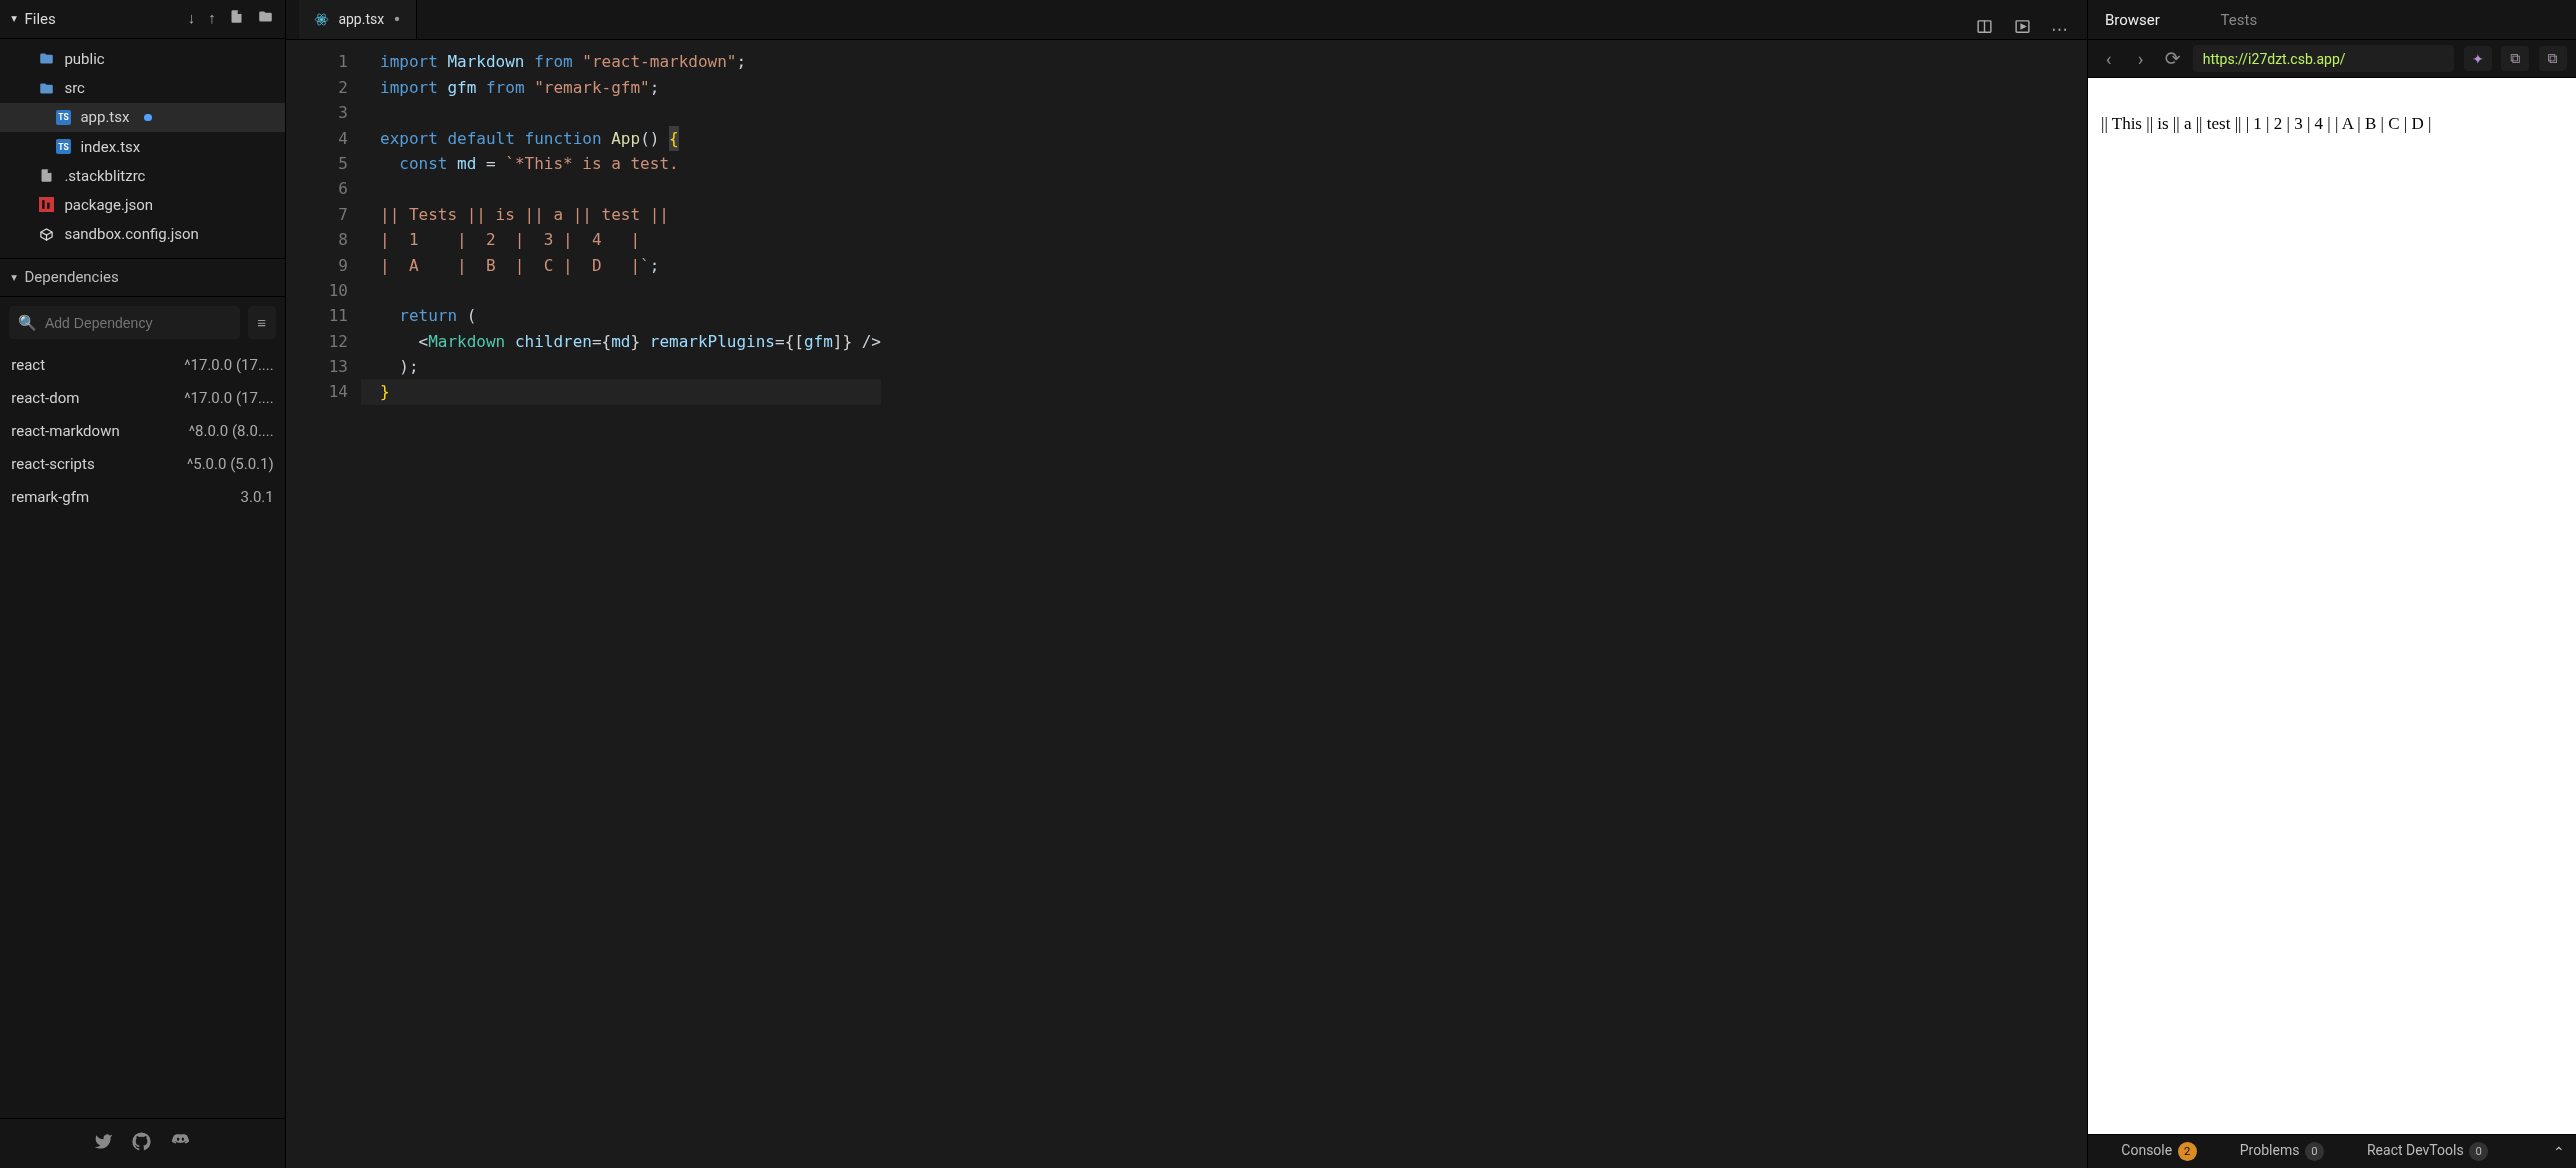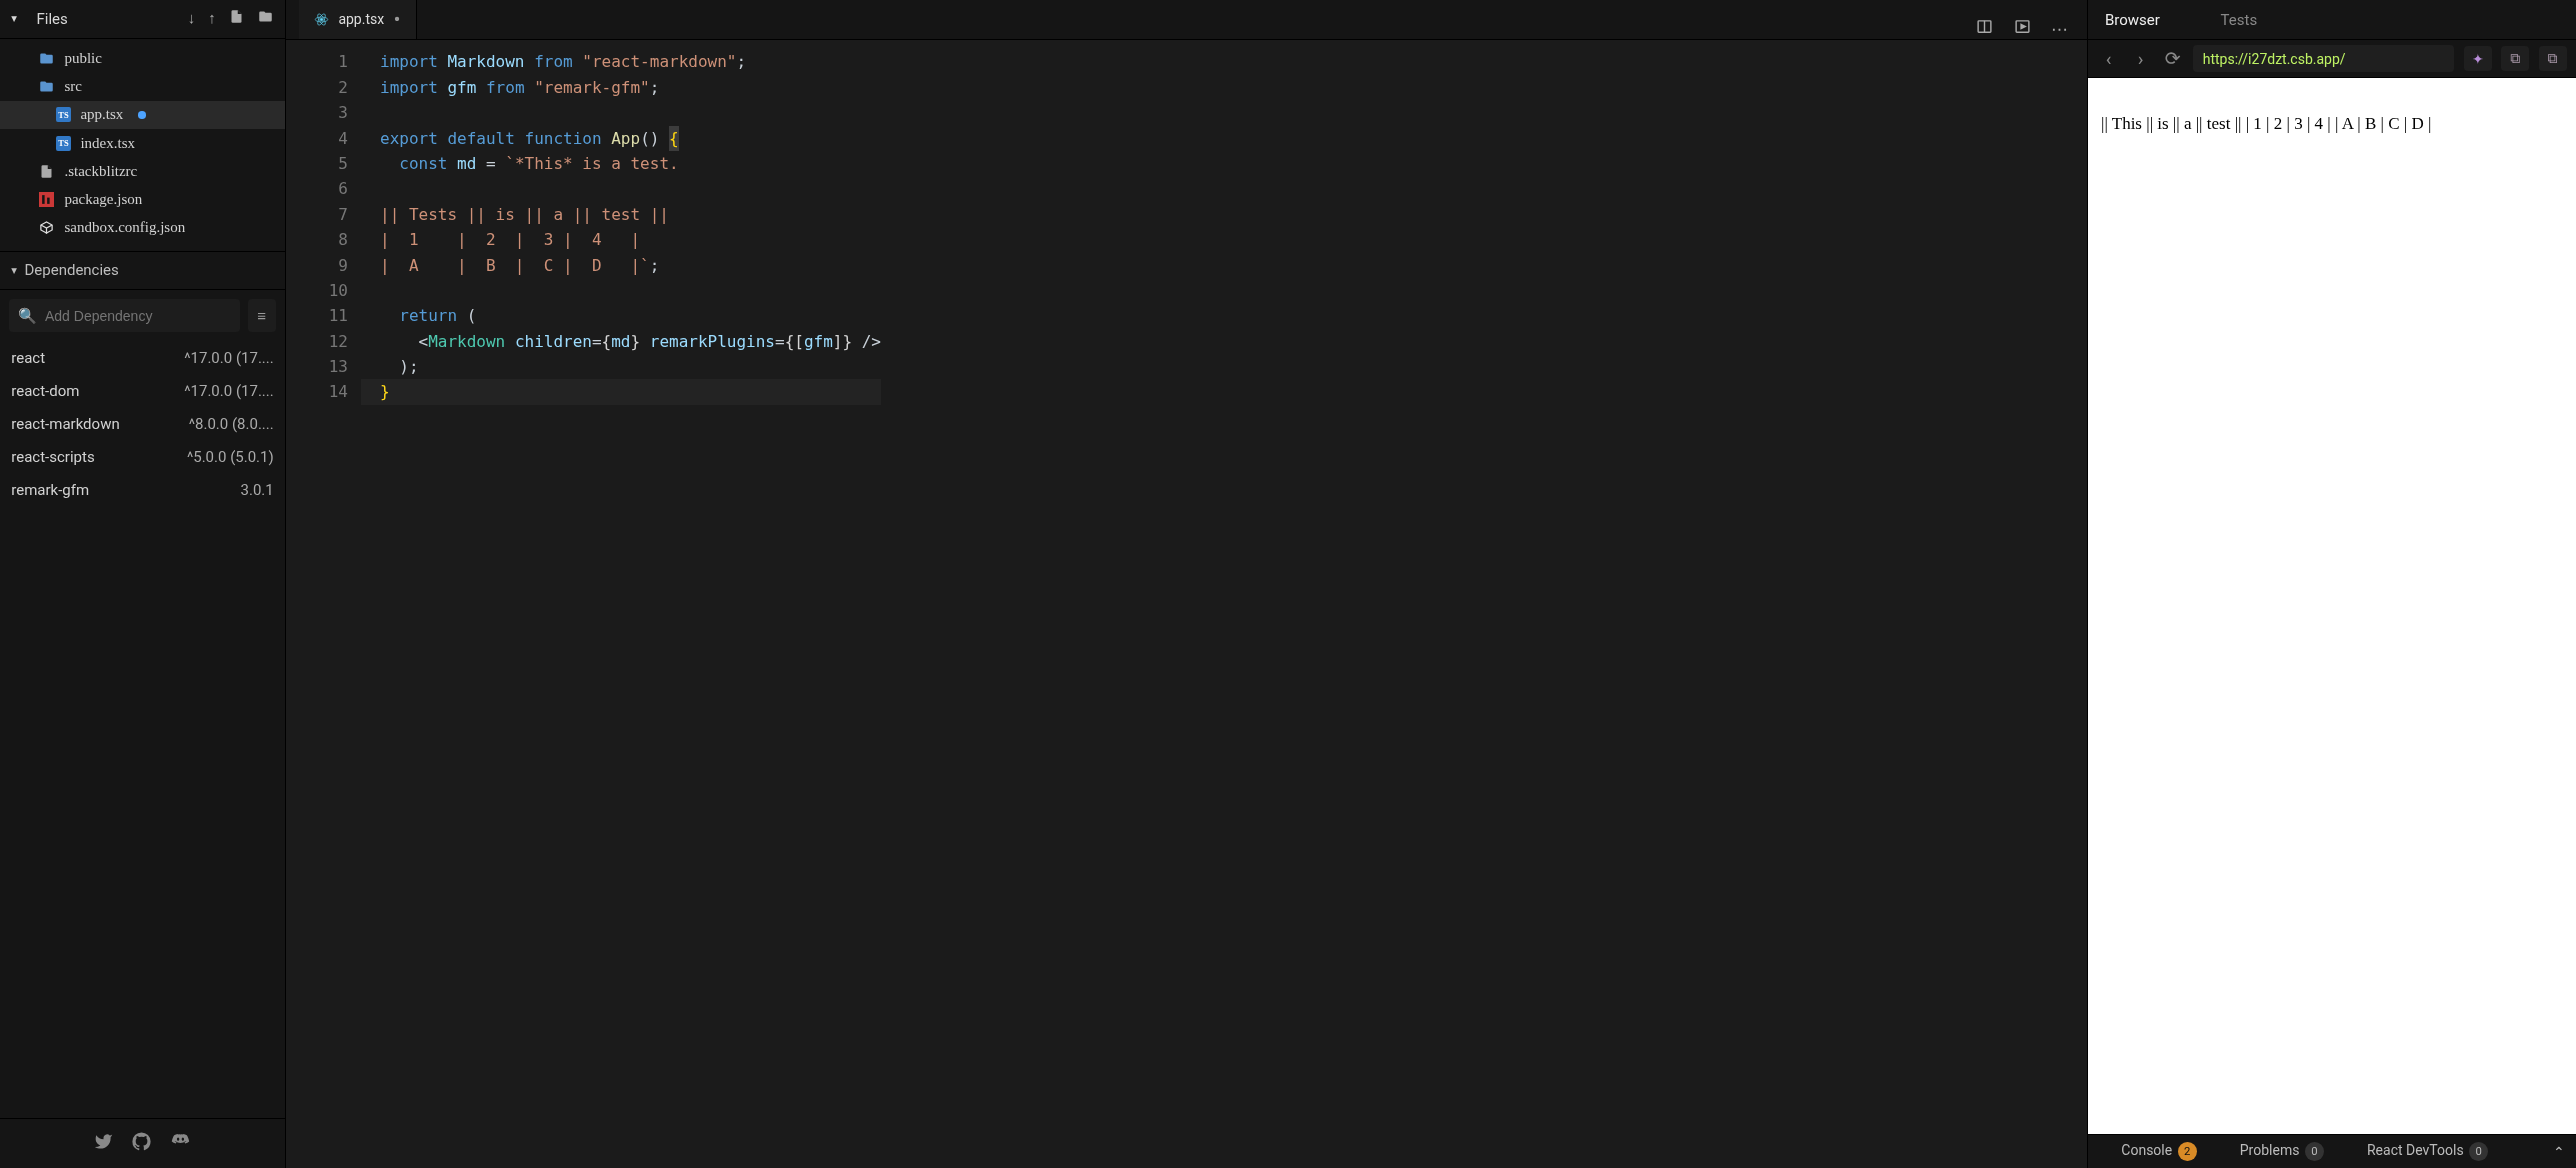--- a/index.html
+++ b/index.html
@@ -3,24 +3,24 @@
 <meta charset="utf-8">
 <style>
 * { margin:0; padding:0; box-sizing:border-box; }
 html,body { width:100%; height:100%; font-family: -apple-system, BlinkMacSystemFont, "Segoe UI", Roboto, sans-serif; background:#0f0f0f; overflow:hidden;}
 body { display:flex; height:100vh; }
 
 
 .sidebar { width:286px; background:#151515; display:flex; flex-direction:column; color:#bdbdbd; border-right:0.9px solid #000;}
 .sb-header { display:flex; align-items:center; padding:9.4px 11.3px; font-size:15px; color:#d8d8d8; border-bottom:0.9px solid #000;}
 .sb-header .caret { margin-right:7.5px; font-size:11.3px; cursor:pointer;}
-.sb-header .title { flex:1;margin-left:12px; }
+.sb-header .title { flex:1; }
 .sb-header .icons { display:flex; gap:13px; font-size:15px; color:#aaa;}
 .sb-header .icons span { cursor:pointer;}
-.tree { padding:5.6px 0 9.4px; flex:0 0 auto;font-family:Liberation Serif, serif; }
+.tree { padding:5.6px 0 9.4px; flex:0 0 auto; }
 .tree-row { display:flex; align-items:center; padding:5.6px 11.3px; font-size:15px; color:#d2d2d2; cursor:pointer; gap:9.4px;}
 .tree-row.file.active { background:#2a2a2a; }
 .tree-row.depth1 { padding-left:38px; }
 .tree-row.depth2 { padding-left:56px; }
 .dot { width:7.5px; height:7.5px; border-radius:50%; background:#4da3ff; }
 .ficon { width:17px; height:17px; display:inline-flex; align-items:center; justify-content:center; font-size:11.3px;}
 .folder-ic svg { width:17px;height:15px; }
 .ts-ic { background:#3178c6; color:#fff; font-size:8.5px; font-weight:bold; width:15px; height:15px; border-radius:1.9px; display:flex; align-items:center; justify-content:center;}
 .file-ic svg,.npm-ic svg,.cfg-ic svg { width:15px; height:15px;}
 .deps-hdr { display:flex; align-items:center; padding:9.4px 11.3px; font-size:15px; border-top:0.9px solid #000; border-bottom:0.9px solid #000;}

